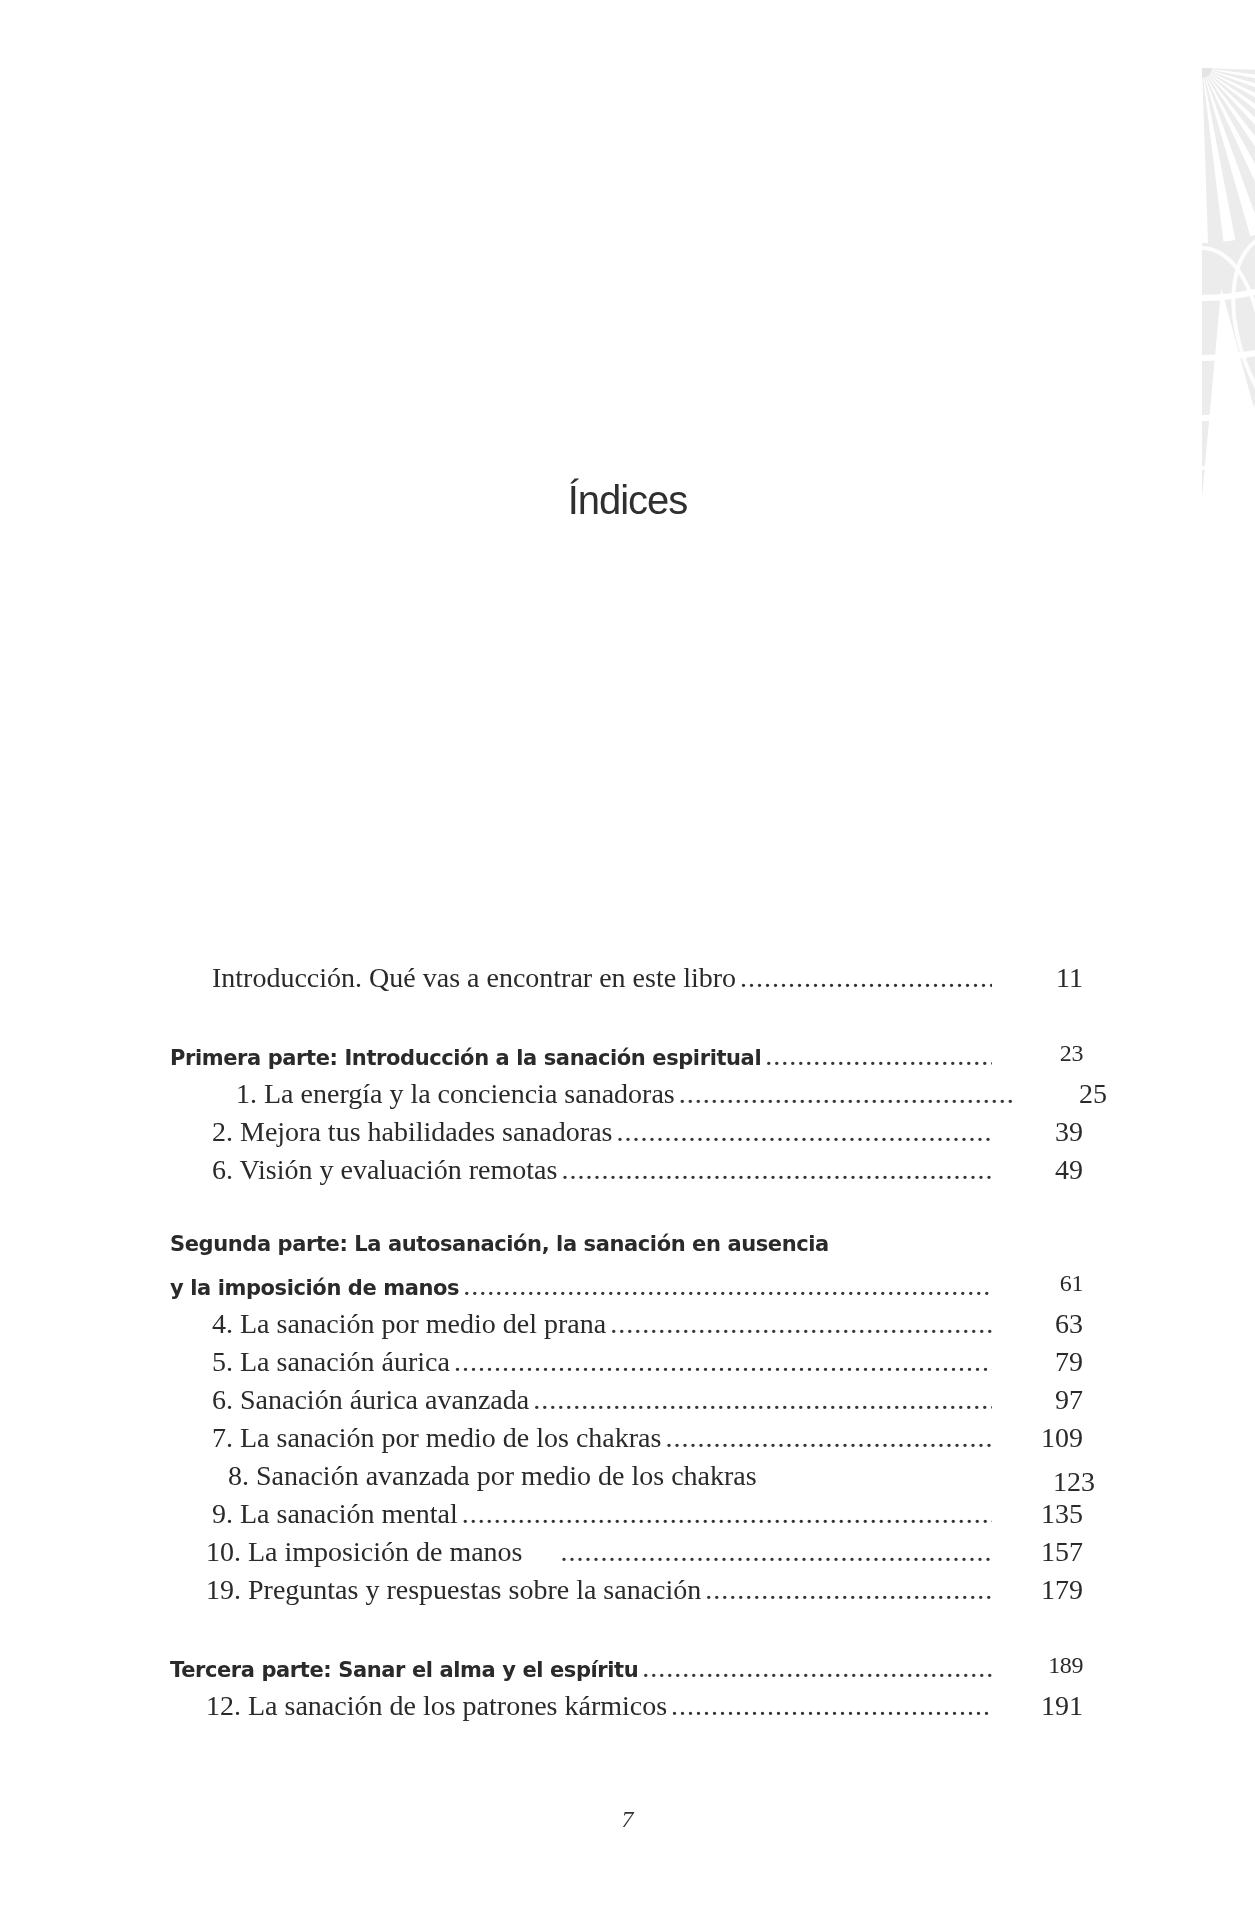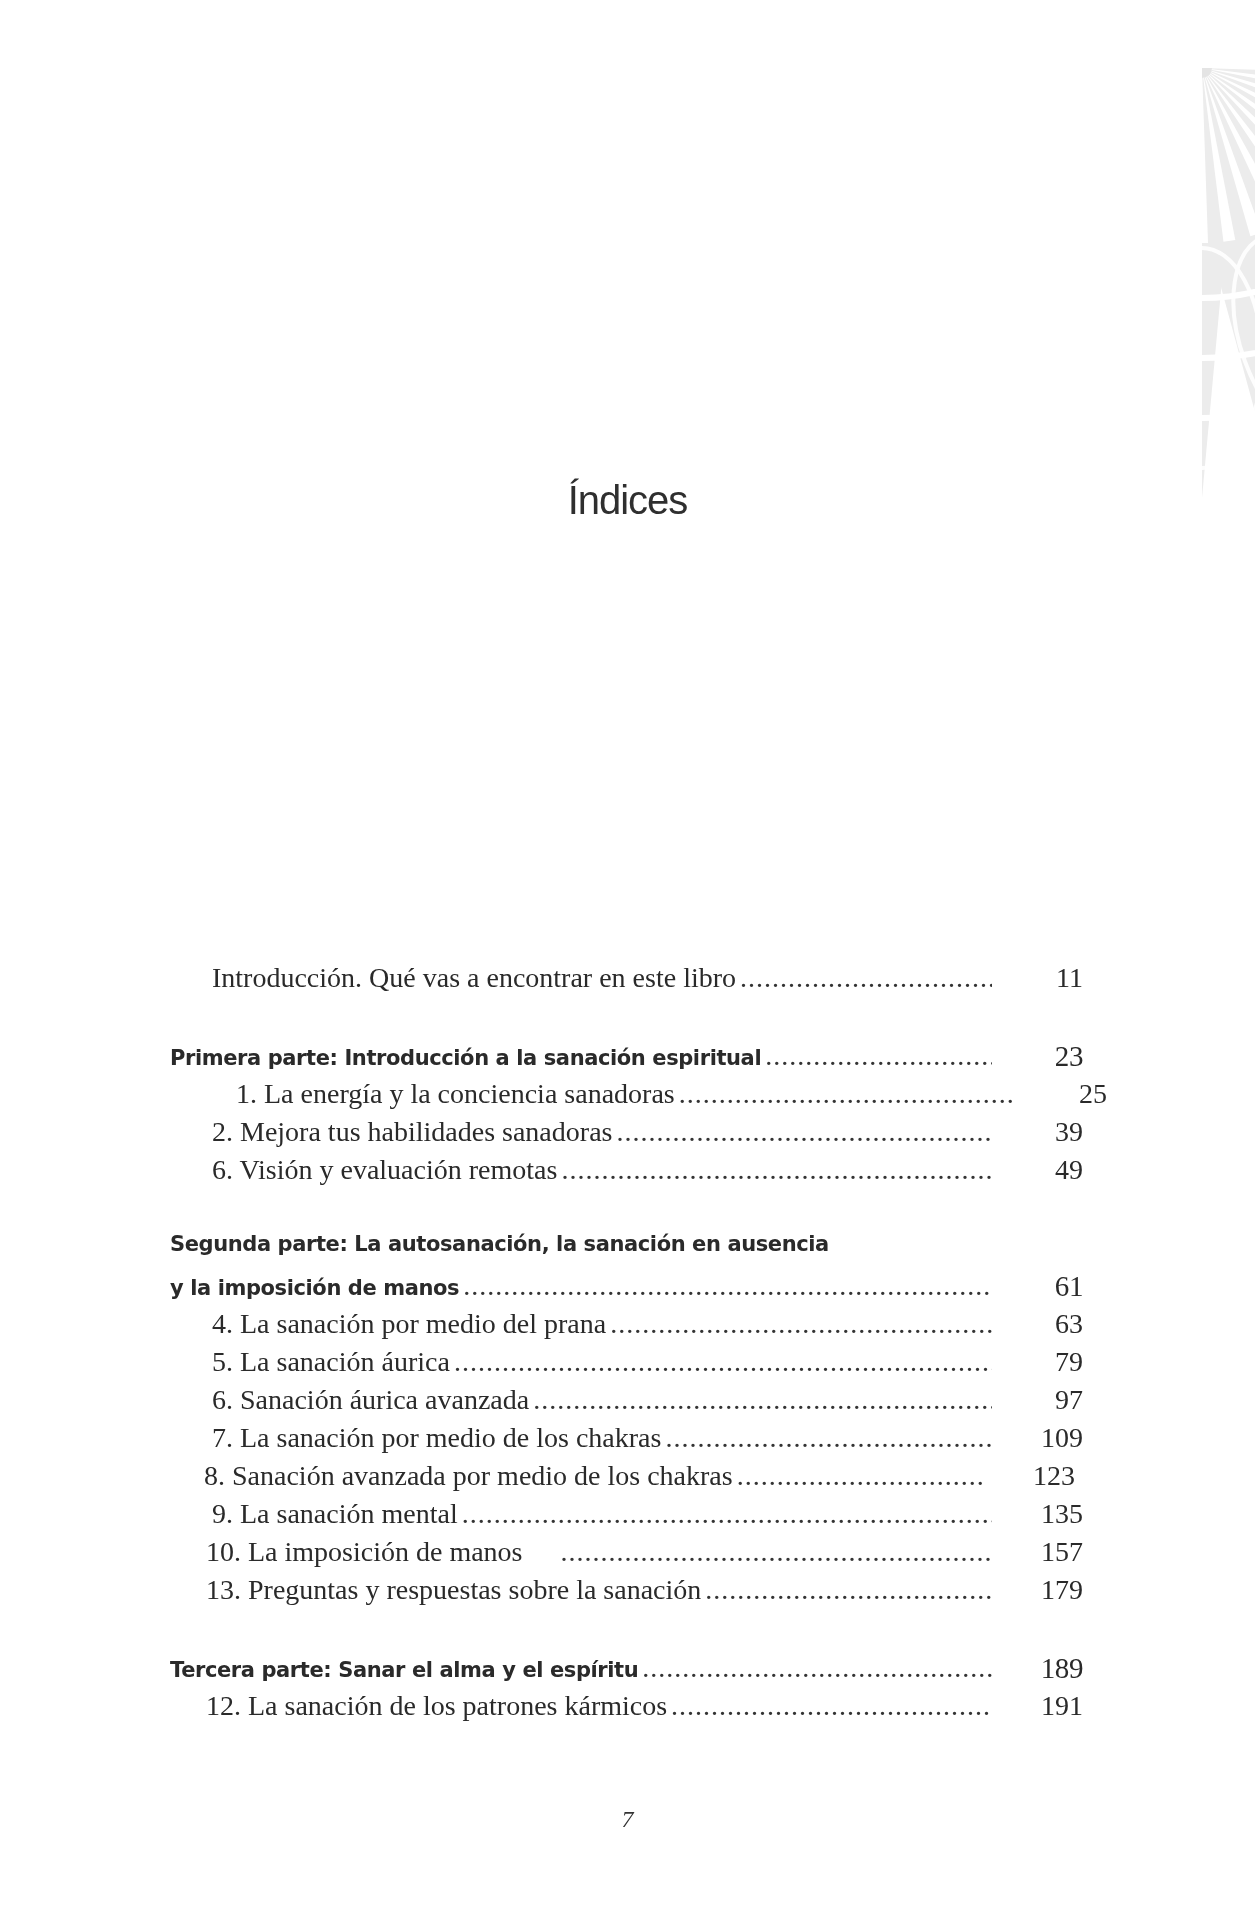--- a/index.html
+++ b/index.html
@@ -81,21 +81,21 @@
     color: #2a2a2a;
   }
   .sans-bold .leader {
     font-family: "Liberation Serif", serif;
     font-size: 28px;
     font-weight: normal;
     letter-spacing: 1px;
   }
   .sans-bold .page {
     font-family: "Liberation Serif", serif;
-    font-size: 29px;
+    font-size: 24px;
     font-weight: normal;
   }
   .plain-line {
     position: absolute;
     white-space: nowrap;
   }
   .folio {
     position: absolute;
     top: 1806px;
     left: 0;
@@ -274,37 +274,37 @@
   <div class="row serif" style="left:212px; width:780px; top:1384px;">
     <span class="label">6. Sanación áurica avanzada</span>
     <span class="leader"></span>
     <span class="page">97</span>
   </div>
   <div class="row serif" style="left:212px; width:780px; top:1422px;">
     <span class="label">7. La sanación por medio de los chakras</span>
     <span class="leader"></span>
     <span class="page">109</span>
   </div>
-  <div class="row serif" style="left:204px; width:780px; top:1460px;">
+  <div class="row serif" style="left:224px; width:780px; top:1460px;flex-direction:column;">
     <span class="label">8. Sanación avanzada por medio de los chakras</span>
     <span class="leader"></span>
     <span class="page">123</span>
   </div>
   <div class="row serif" style="left:212px; width:780px; top:1498px;">
     <span class="label">9. La sanación mental</span>
     <span class="leader"></span>
     <span class="page">135</span>
   </div>
   <div class="row serif" style="left:206px; width:786px; top:1536px;gap:34px;">
     <span class="label">10. La imposición de manos</span>
     <span class="leader"></span>
     <span class="page">157</span>
   </div>
   <div class="row serif" style="left:206px; width:786px; top:1574px;">
-    <span class="label">13. Preguntas y respuestas sobre la sanación</span>
+    <span class="label">19. Preguntas y respuestas sobre la sanación</span>
     <span class="leader"></span>
     <span class="page">179</span>
   </div>
 
   <div class="row sans-bold" style="left:170px; width:822px; top:1652px;">
     <span class="label">Tercera parte: Sanar el alma y el espíritu</span>
     <span class="leader"></span>
     <span class="page">189</span>
   </div>
   <div class="row serif" style="left:206px; width:786px; top:1690px;">

